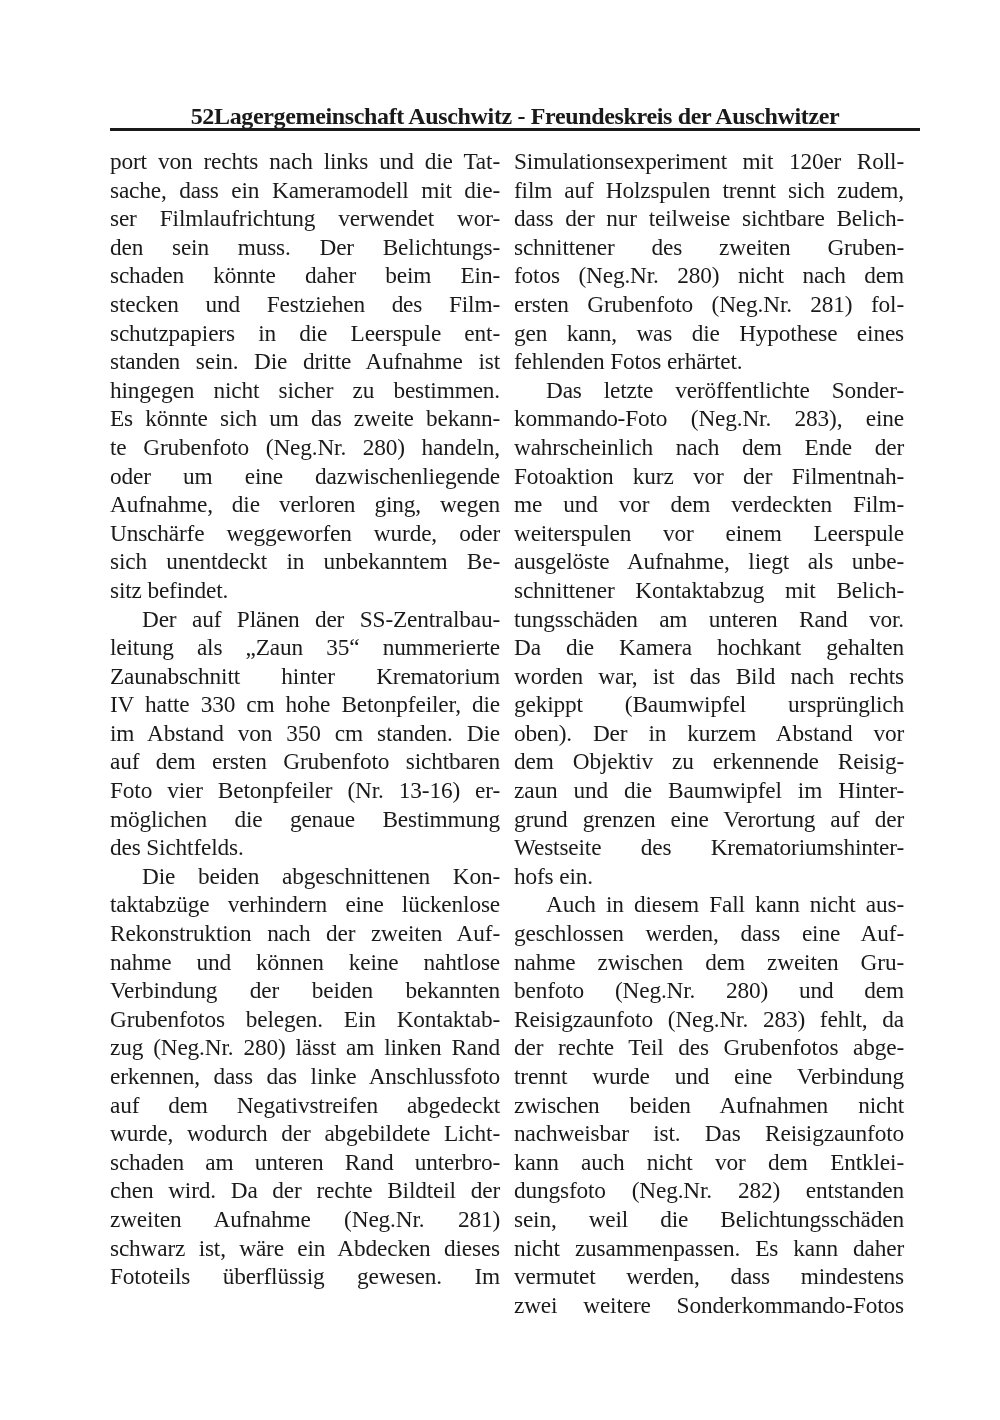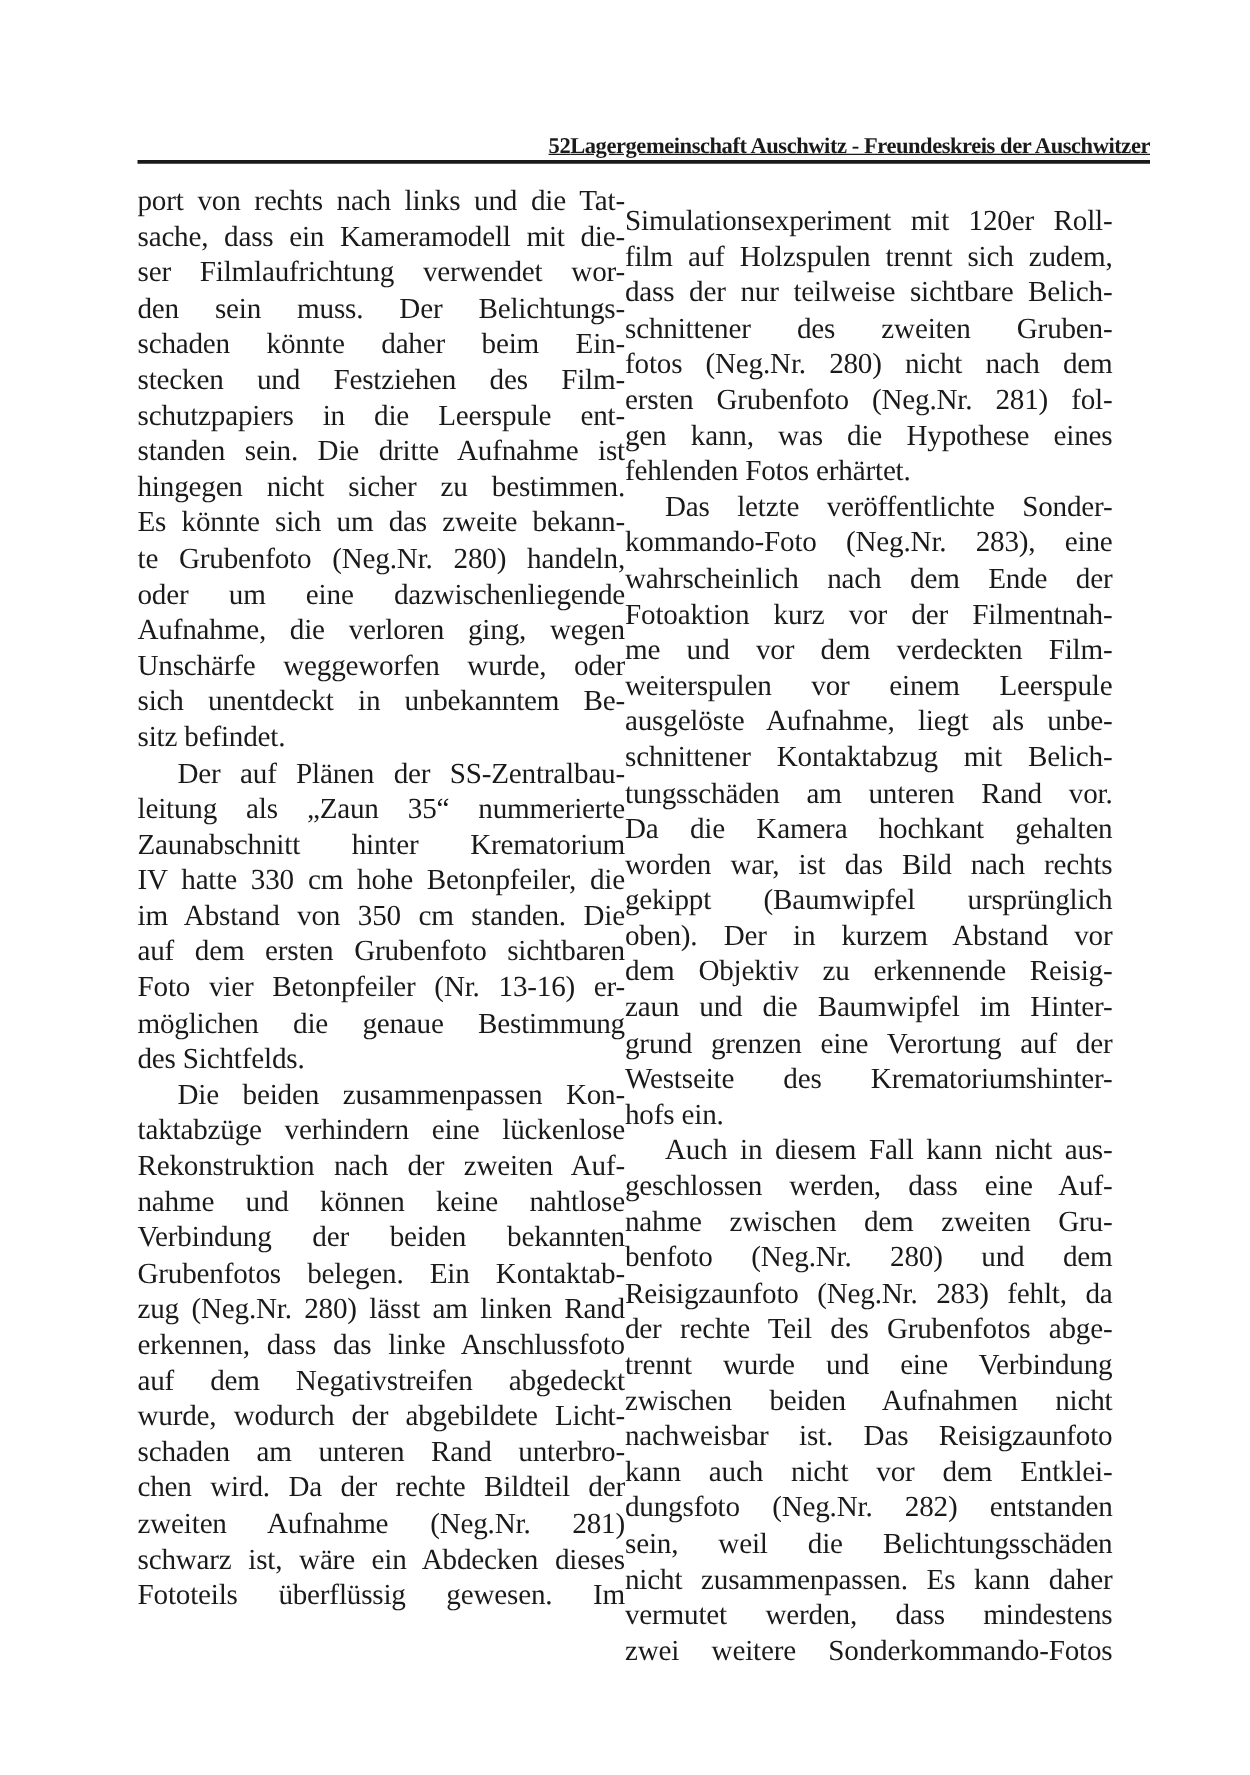--- a/index.html
+++ b/index.html
@@ -15,47 +15,46 @@
       color: #1a1a1a;
       font-family: "Liberation Serif", "DejaVu Serif", serif;
     }
     .header {
       position: absolute;
       left: 110px;
       top: 98px;
       width: 810px;
       height: 30px;
       display: flex;
-      justify-content: flex-end;
+      justify-content: center;
       align-items: flex-end;
       font-family: "Liberation Serif", serif;
       font-weight: bold;
-      font-size: 18px;
+      font-size: 24px;
       letter-spacing: -0.35px;
       line-height: 24px;
-      text-decoration: underline;
     }
     .header-rule {
       position: absolute;
       left: 110px;
       top: 128px;
       width: 810px;
       height: 2.5px;
       background: #1a1a1a;
     }
     .column {
       position: absolute;
       top: 147px;
       width: 390px;
       font-size: 23.3px;
       line-height: 28.6px;
       letter-spacing: -0.15px;
     }
     .col-left { left: 110px; }
-    .col-right { left: 500px; margin-top: 16px; }
+    .col-right { left: 514px; }
     .line {
       display: block;
       height: 28.6px;
       white-space: nowrap;
       text-align: justify;
       text-align-last: justify;
       overflow: visible;
     }
     .line.last {
       text-align-last: left;
@@ -92,21 +91,21 @@
     <span class="line last">sitz befindet.</span>
     <span class="line indent">Der auf Plänen der SS-Zentralbau-</span>
     <span class="line">leitung als „Zaun 35“ nummerierte</span>
     <span class="line">Zaunabschnitt hinter Krematorium</span>
     <span class="line">IV hatte 330 cm hohe Betonpfeiler, die</span>
     <span class="line">im Abstand von 350 cm standen. Die</span>
     <span class="line">auf dem ersten Grubenfoto sichtbaren</span>
     <span class="line">Foto vier Betonpfeiler (Nr. 13-16) er-</span>
     <span class="line">möglichen die genaue Bestimmung</span>
     <span class="line last">des Sichtfelds.</span>
-    <span class="line indent">Die beiden zusammenpassen Kon-</span>
+    <span class="line indent">Die beiden abgeschnittenen Kon-</span>
     <span class="line">taktabzüge verhindern eine lückenlose</span>
     <span class="line">Rekonstruktion nach der zweiten Auf-</span>
     <span class="line">nahme und können keine nahtlose</span>
     <span class="line">Verbindung der beiden bekannten</span>
     <span class="line">Grubenfotos belegen. Ein Kontaktab-</span>
     <span class="line">zug (Neg.Nr. 280) lässt am linken Rand</span>
     <span class="line">erkennen, dass das linke Anschlussfoto</span>
     <span class="line">auf dem Negativstreifen abgedeckt</span>
     <span class="line">wurde, wodurch der abgebildete Licht-</span>
     <span class="line">schaden am unteren Rand unterbro-</span>

